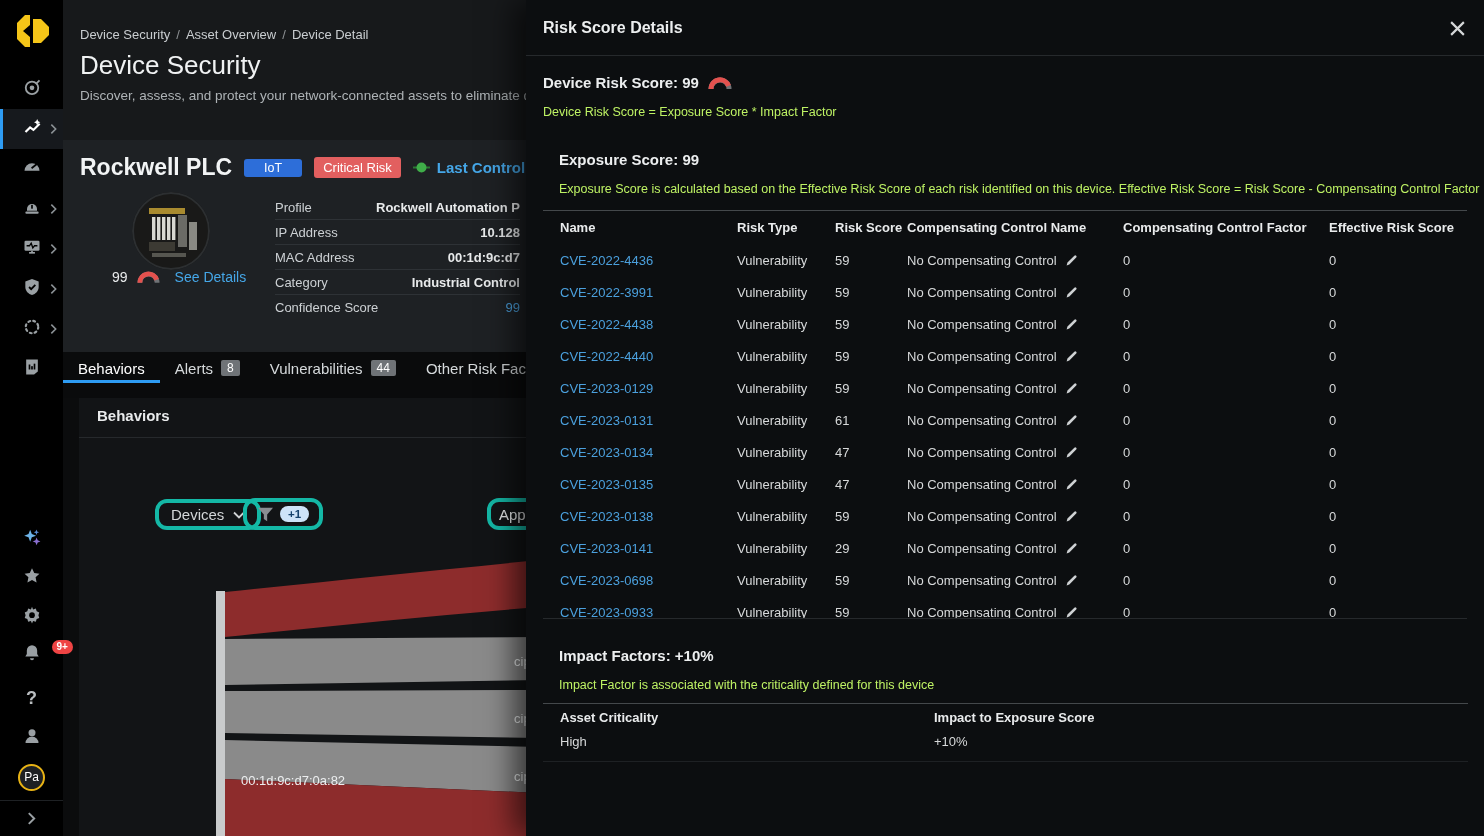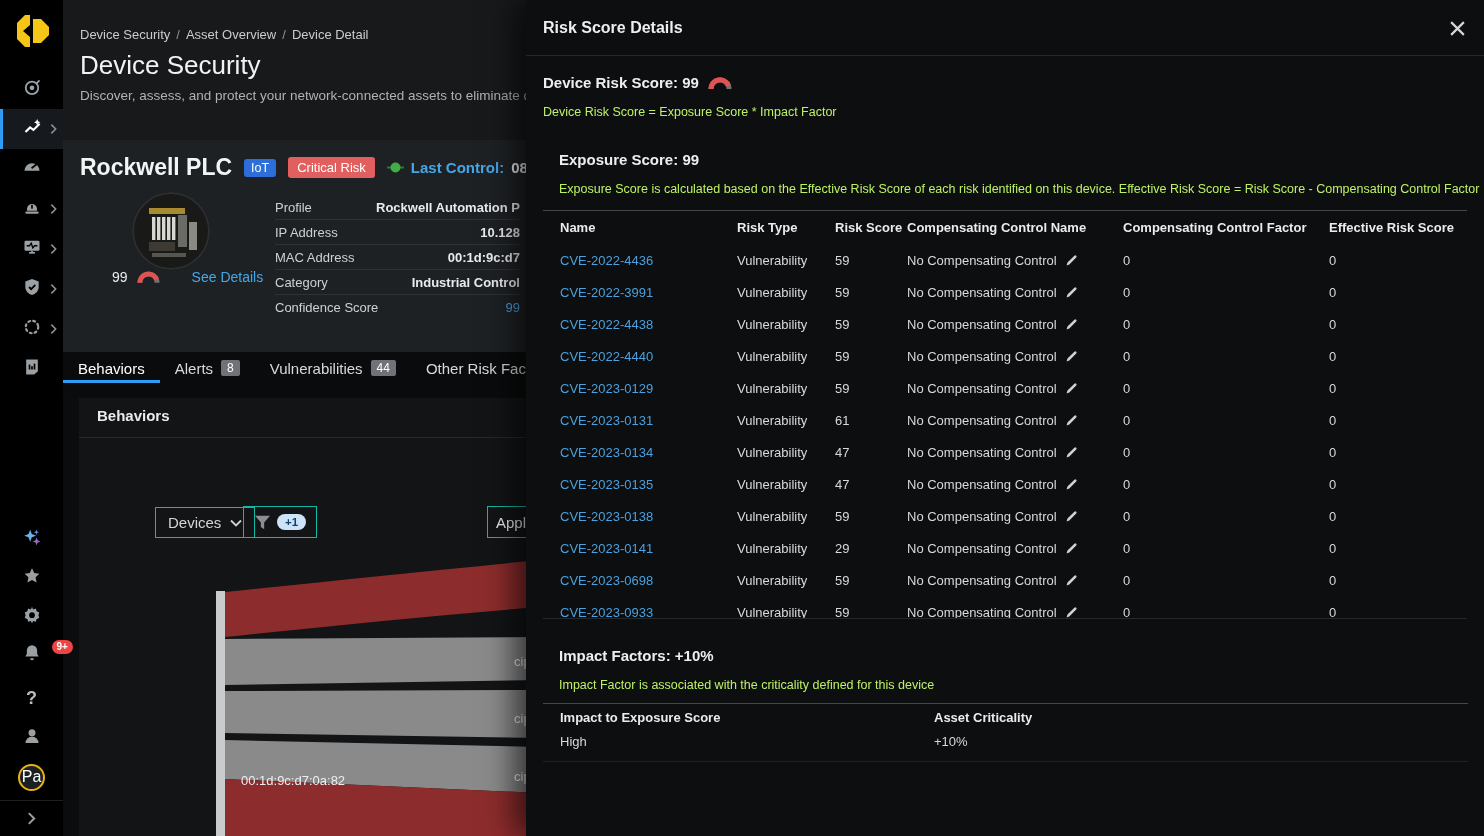--- a/index.html
+++ b/index.html
@@ -8,65 +8,65 @@
 
   
   .sidebar { position:absolute; left:0; top:0; width:63px; height:836px; background:#000; z-index:20; }
   .sb-logo { position:absolute; left:11px; top:9px; width:42px; height:44px; cursor:pointer; }
   .sb-item { position:absolute; left:0; width:63px; height:38px; display:flex; align-items:center; justify-content:center; cursor:pointer; }
   .sb-item.active { background:#16191d; border-left:3px solid #2e9cf3; height:40px; }
   .sb-chev { position:absolute; right:6px; top:50%; transform:translateY(-50%); display:flex; }
   .sb-badge { position:absolute; left:30px; top:-3px; background:#ef4444; color:#fff; font-size:10px; font-weight:700;
               border-radius:7px; padding:2px 5px; line-height:10px; }
   .sb-avatar { width:27px; height:27px; border-radius:50%; border:2px solid #e8b315; background:#1d2023; color:#fff;
-               font-size:16px; display:flex; align-items:center; justify-content:center; }
+               font-size:12px; display:flex; align-items:center; justify-content:center; }
   .sb-divider { position:absolute; left:0; top:800px; width:63px; border-top:1px solid #1e2124; }
   .sb-help { color:#b9bdc0; font-size:18px; font-weight:700; }
 
   
   .main { position:absolute; left:63px; top:0; width:1421px; height:836px; background:#0b0c0d; }
   .hdr { position:absolute; left:0; top:0; width:100%; height:140px; background:#17191b; }
   .breadcrumb { position:absolute; left:17px; top:27px; font-size:13px; color:#c9cdd0; }
   .bc-item { cursor:pointer; }
   .bc-sep { color:#8d9194; margin:0 6px; }
   .page-title { position:absolute; left:17px; top:50px; font-size:26px; font-weight:400; color:#f0f2f3; }
   .page-sub { position:absolute; left:17px; top:88px; font-size:13.5px; color:#aeb3b6; white-space:nowrap; }
 
   .device-sec { position:absolute; left:0; top:140px; width:100%; height:212px; background:#1e2124; }
   .dev-row { position:absolute; left:17px; top:14px; display:flex; align-items:center; gap:12px; white-space:nowrap; }
   .dev-name { font-size:23px; font-weight:700; color:#f2f4f5; }
-  .badge-iot { background:#2d6ed9; color:#fff; font-size:12.5px; padding:2px 7px; border-radius:3px; }
+  .badge-iot { background:#2d6ed9; color:#fff; font-size:12.5px; padding:2px 20px; border-radius:3px; }
   .badge-risk { background:#e25f5f; color:#fff; font-size:13px; padding:3px 9px; border-radius:3px; }
   .status-wrap { display:flex; align-items:center; gap:7px; }
   .link { color:#45a7e8; cursor:pointer; }
   .dev-date { color:#eceeef; font-size:15px; font-weight:600; }
   .last-act { font-size:15px; font-weight:600; }
   .dev-img { position:absolute; left:69px; top:52px; width:78px; height:78px; border-radius:50%; overflow:hidden; }
   .score-row { position:absolute; left:49px; top:129px; display:flex; align-items:center; gap:9px; }
   .score-num { color:#e9ebec; font-size:14px; }
-  .see-details { font-size:14px; margin-left:23px; }
+  .see-details { font-size:14px; margin-left:6px; }
   .profile-rows { position:absolute; left:212px; top:55px; width:245px; }
   .prow { height:25px; display:flex; align-items:center; justify-content:space-between; border-bottom:1px solid #2e3236; }
   .prow:last-child { border-bottom:none; }
   .plabel { color:#cdd1d4; font-size:13px; }
   .pvalue { color:#e9ebec; font-size:13px; font-weight:700; white-space:nowrap; }
   .pvalue.blue { color:#4ba0dd; font-weight:400; cursor:pointer; }
 
   .tabs-strip { position:absolute; left:0; top:352px; width:100%; height:46px; background:#0a0b0c; }
   .tabs { position:absolute; left:0; top:4px; display:flex; }
   .tab { padding:0 15px; height:27px; display:flex; align-items:center; gap:8px; font-size:15px; color:#d6dadc;
          border-bottom:3px solid transparent; cursor:pointer; white-space:nowrap; }
   .tab.active { color:#fff; border-bottom-color:#2e9cf3; }
   .tab-badge { background:#6f7377; color:#fff; font-size:12px; padding:1px 6px; border-radius:2px; }
 
   .bhv-card { position:absolute; left:16px; top:398px; width:1405px; height:438px; background:#121416; }
   .bhv-head { position:absolute; left:18px; top:9px; font-size:15px; font-weight:600; color:#e9ebec; }
   .bhv-div { position:absolute; left:0; top:39px; width:100%; border-top:1px solid #26292c; }
-  .btn { border:1px solid #14b8a6; border-radius:0; background:transparent; color:#d3d6d8; font-size:15px;
-         display:flex; align-items:center; cursor:pointer; font-family:inherit;margin-top:8px; }
+  .btn { border:4px solid #14b8a6; border-radius:12px; background:transparent; color:#d3d6d8; font-size:15px;
+         display:flex; align-items:center; cursor:pointer; font-family:inherit; }
   .devices-btn { position:absolute; left:76px; top:101px; height:31px; padding:0 12px; gap:9px; }
   .filter-btn { position:absolute; left:164px; top:100px; height:32px; padding:0 10px; gap:6px; }
   .pill { background:#cde3f8; color:#14416b; font-size:11.5px; font-weight:700; border-radius:9px; padding:2px 8px; }
   .apply-btn { position:absolute; left:408px; top:100px; height:32px; width:84px; padding:0 8px; color:#e8eaeb; }
   .sankey { position:absolute; left:0; top:152px; }
   .sankey text { font-size:13px; fill:#eceeef; }
 
   
   .panel { position:absolute; left:526px; top:0; width:958px; height:836px; background:#0c0e10; z-index:30;
            box-shadow:-12px 0 28px rgba(0,0,0,.6); }
@@ -581,22 +581,22 @@
         </div>
     </div>
     <div class="exp-bottom"></div>
   </div>
 
   <div class="sec-impact">
     <div class="sec-head imp-head">Impact Factors: +10%</div>
     <div class="sec-desc imp-desc">Impact Factor is associated with the criticality defined for this device</div>
     <div class="imp-div"></div>
     <div class="imp-row imp-cols" id="impact-cols">
+        <span>Asset Criticality</span>
         <span>Impact to Exposure Score</span>
-        <span>Asset Criticality</span>
       </div>
     <div id="impact-vals">
         <div class="imp-row imp-vals">
           <span>High</span>
           <span>+10%</span>
         </div>
       </div>
     <div class="imp-bottom"></div>
   </div>
 </div>

